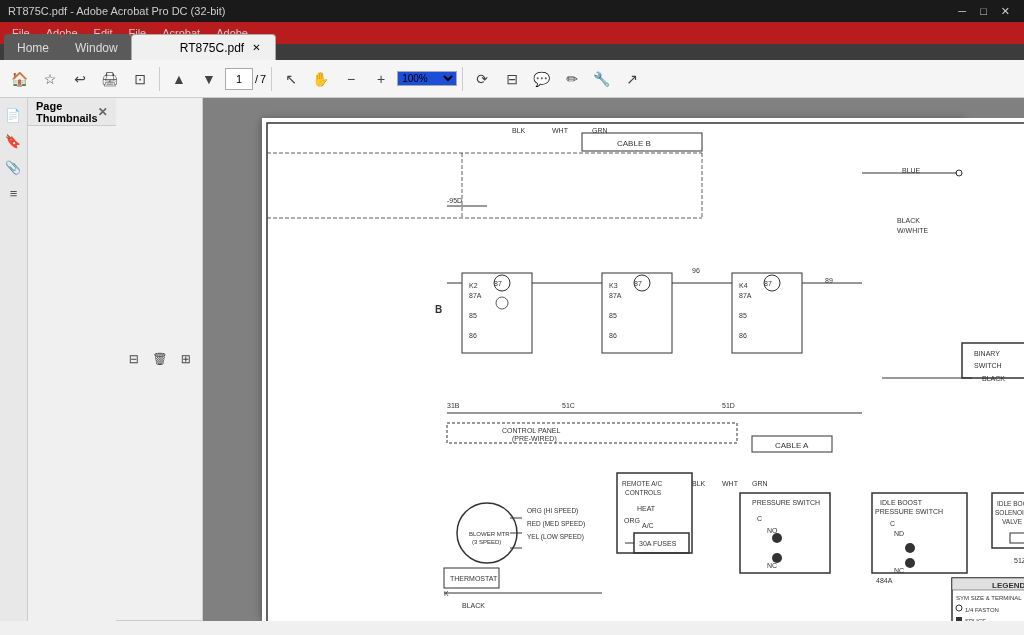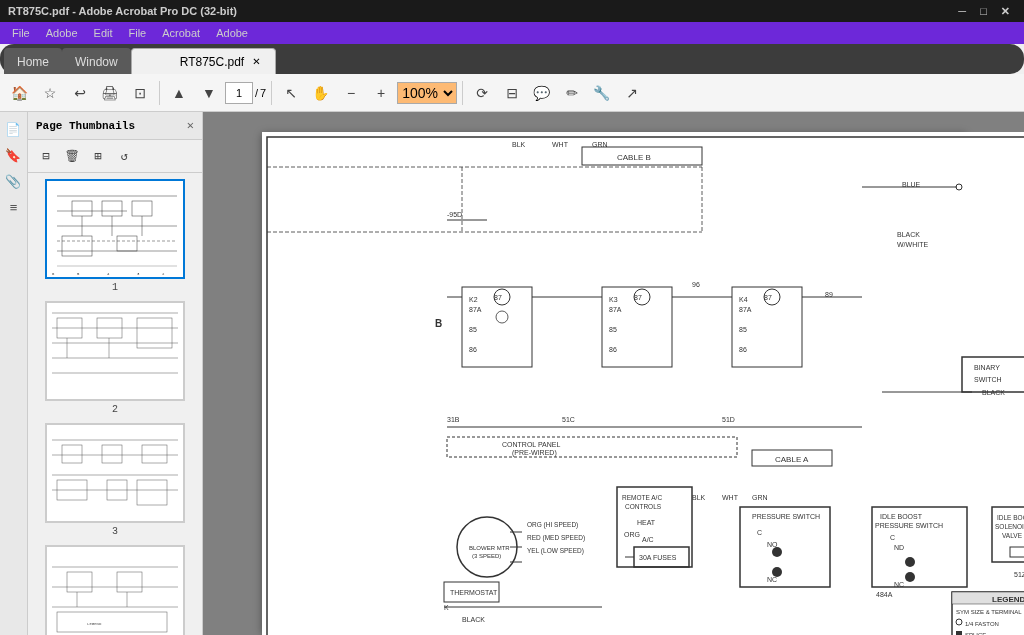--- a/index.html
+++ b/index.html
@@ -7,60 +7,58 @@
 
     
     .title-bar {
       background: #1a1a1a;
       color: #ccc;
       height: 22px;
       display: flex;
       align-items: center;
       padding: 0 8px;
       font-size: 11px;
-      font-weight: bold;
     }
     .title-bar-text { flex: 1; }
     .title-bar-controls { display: flex; gap: 2px; }
     .title-btn {
       color: #ccc;
       font-size: 11px;
       cursor: pointer;
       padding: 0 6px;
       height: 18px;
       display: flex;
       align-items: center;
     }
 
     
     .menu-bar {
-      background: #6d28d9;
+      background: #b91c1c;
       color: #ccc;
       height: 22px;
       display: flex;
       align-items: center;
       padding: 0 4px;
       font-size: 11px;
     }
     .menu-item {
       padding: 2px 8px;
       cursor: pointer;
       height: 100%;
       display: flex;
       align-items: center;
     }
 
     
     .tab-bar {
       background: #3c3c3c;
-      height: 30px;
+      height: 16px;
       display: flex;
       align-items: flex-end;
       padding: 0 4px;
-      border-radius: 14px;
     }
     .tab {
       height: 26px;
       padding: 0 12px;
       display: flex;
       align-items: center;
       font-size: 12px;
       cursor: pointer;
       gap: 6px;
       border-radius: 4px 4px 0 0;
@@ -111,40 +109,39 @@
     .page-input {
       width: 28px;
       height: 22px;
       text-align: center;
       border: 1px solid #aaa;
       font-size: 11px;
       background: white;
     }
     .zoom-select {
       width: 60px;
-      height: 22px;
-      font-size: 14px;
+      height: 15px;
+      font-size: 10px;
       border: 1px solid #aaa;
-      background: #fdba74;
+      background: #1d4ed8;
     }
 
     
     .main-area {
       display: flex;
       height: calc(635px - 22px - 22px - 30px - 38px);
     }
 
     
     .left-panel {
       width: 175px;
       background: #f0f0f0;
       border-right: 1px solid #ccc;
       display: flex;
-      flex-direction: column;
-      font-family: Liberation Mono, monospace;
+      flex-direction: row;
     }
     .panel-header {
       background: #e8e8e8;
       height: 28px;
       display: flex;
       align-items: center;
       justify-content: space-between;
       padding: 0 8px;
       font-size: 11px;
       font-weight: bold;

